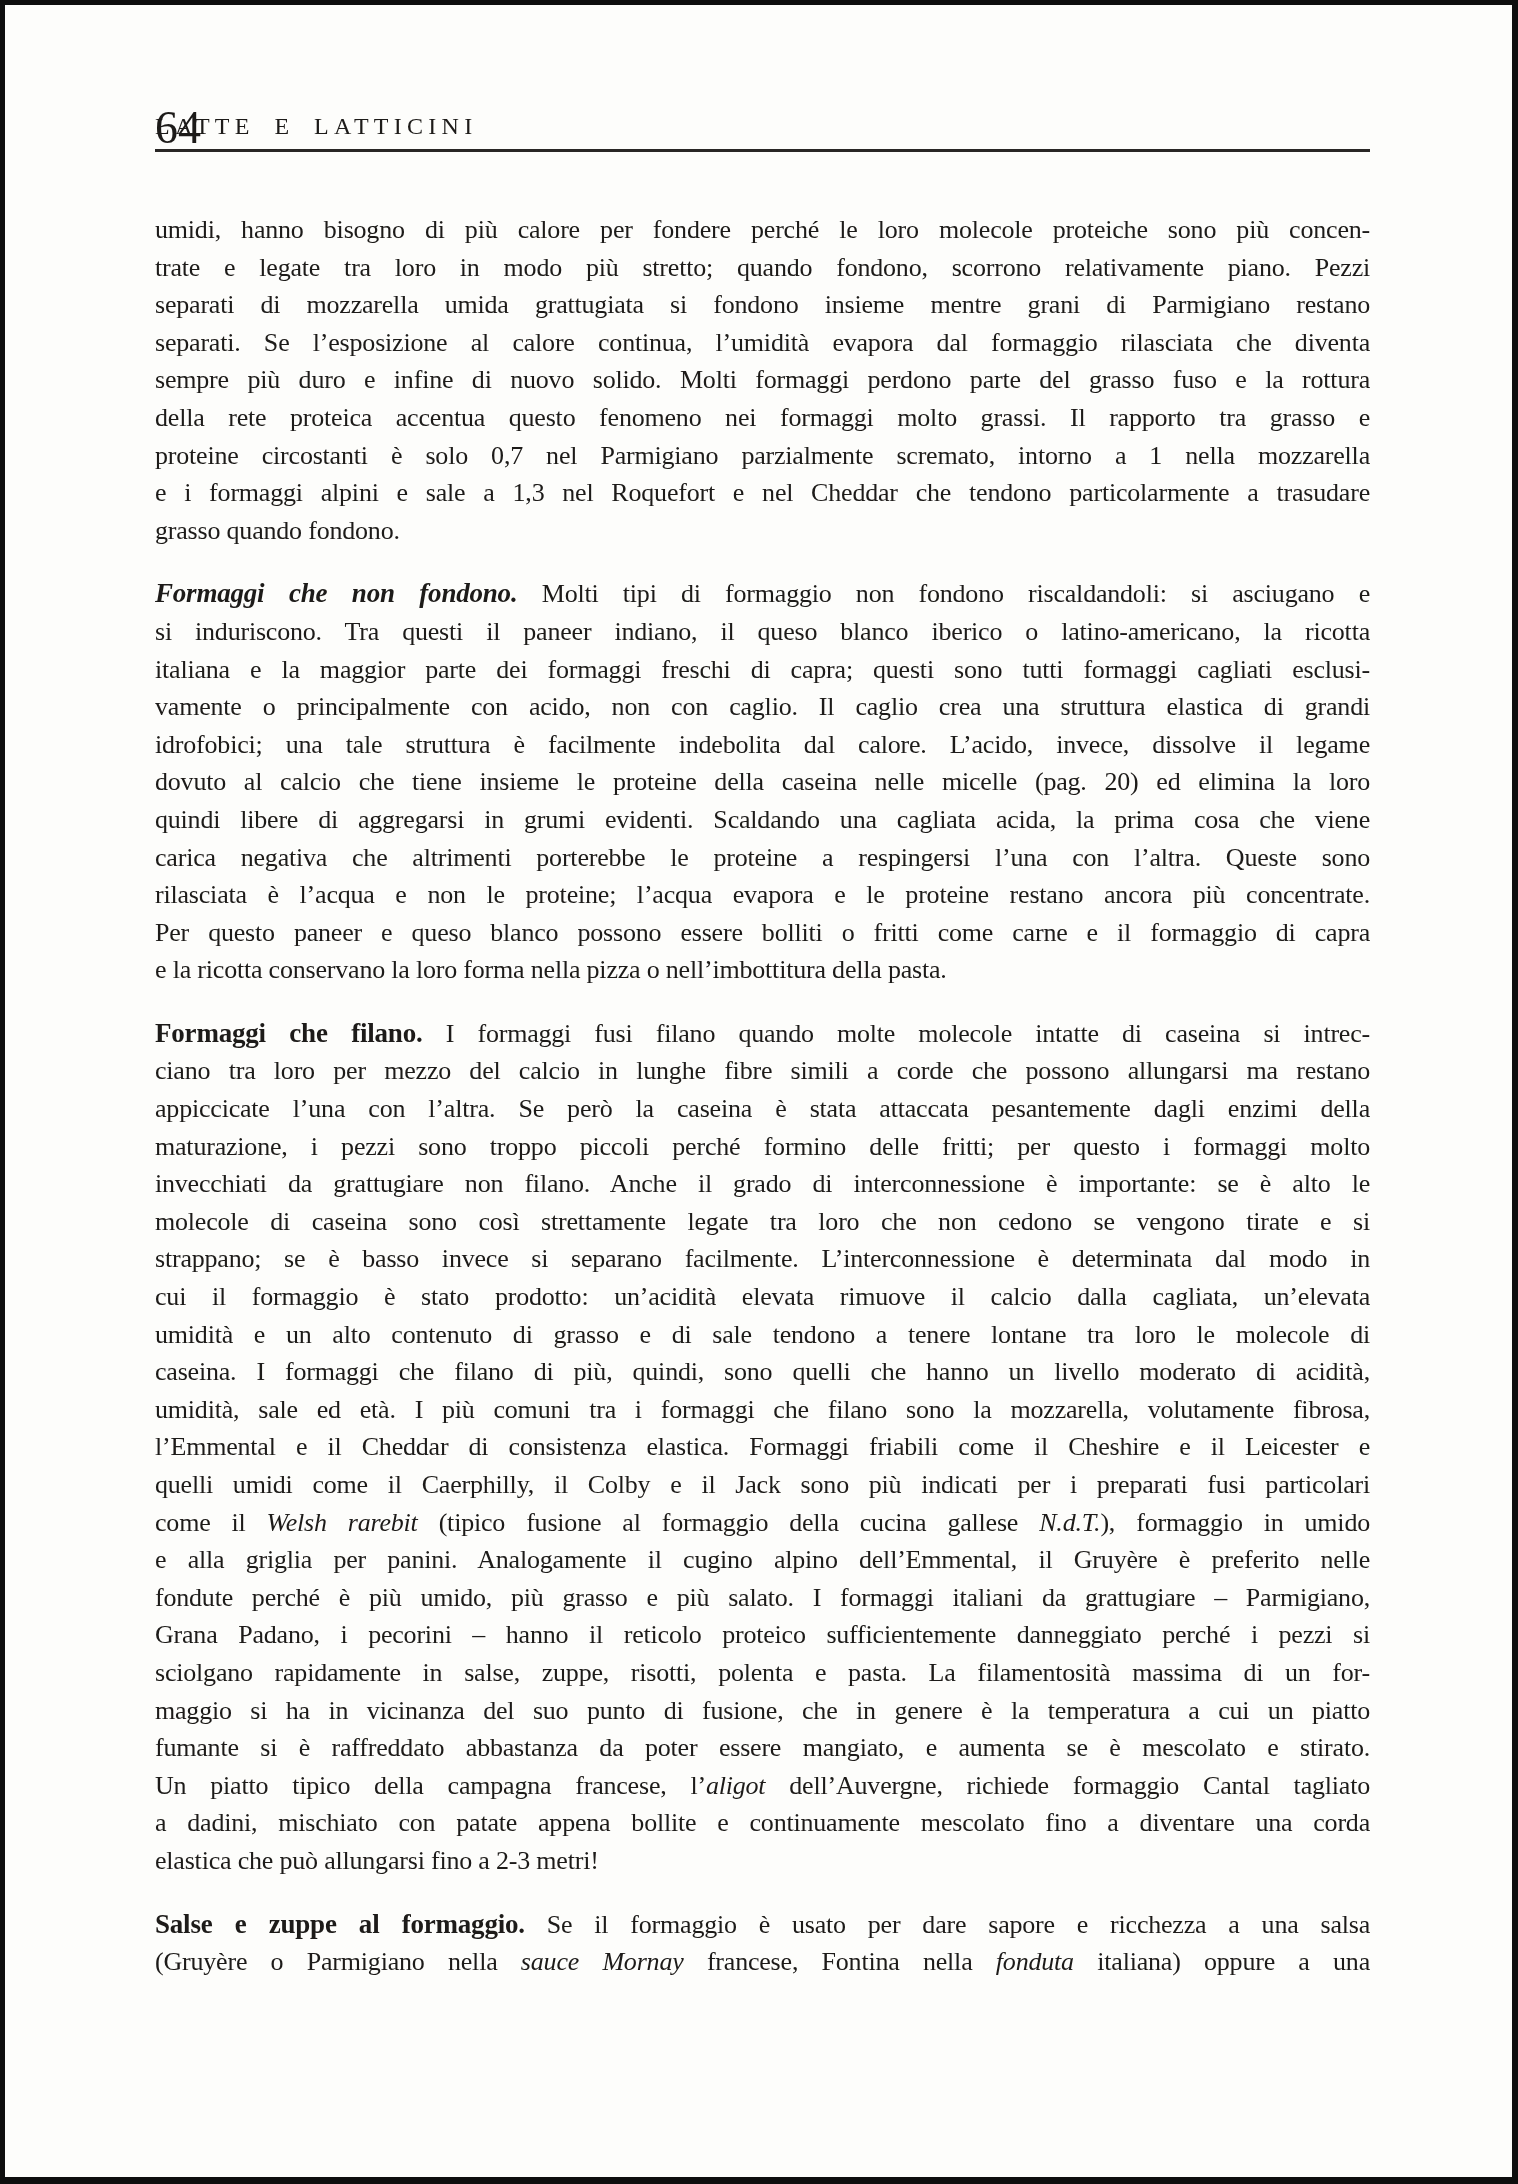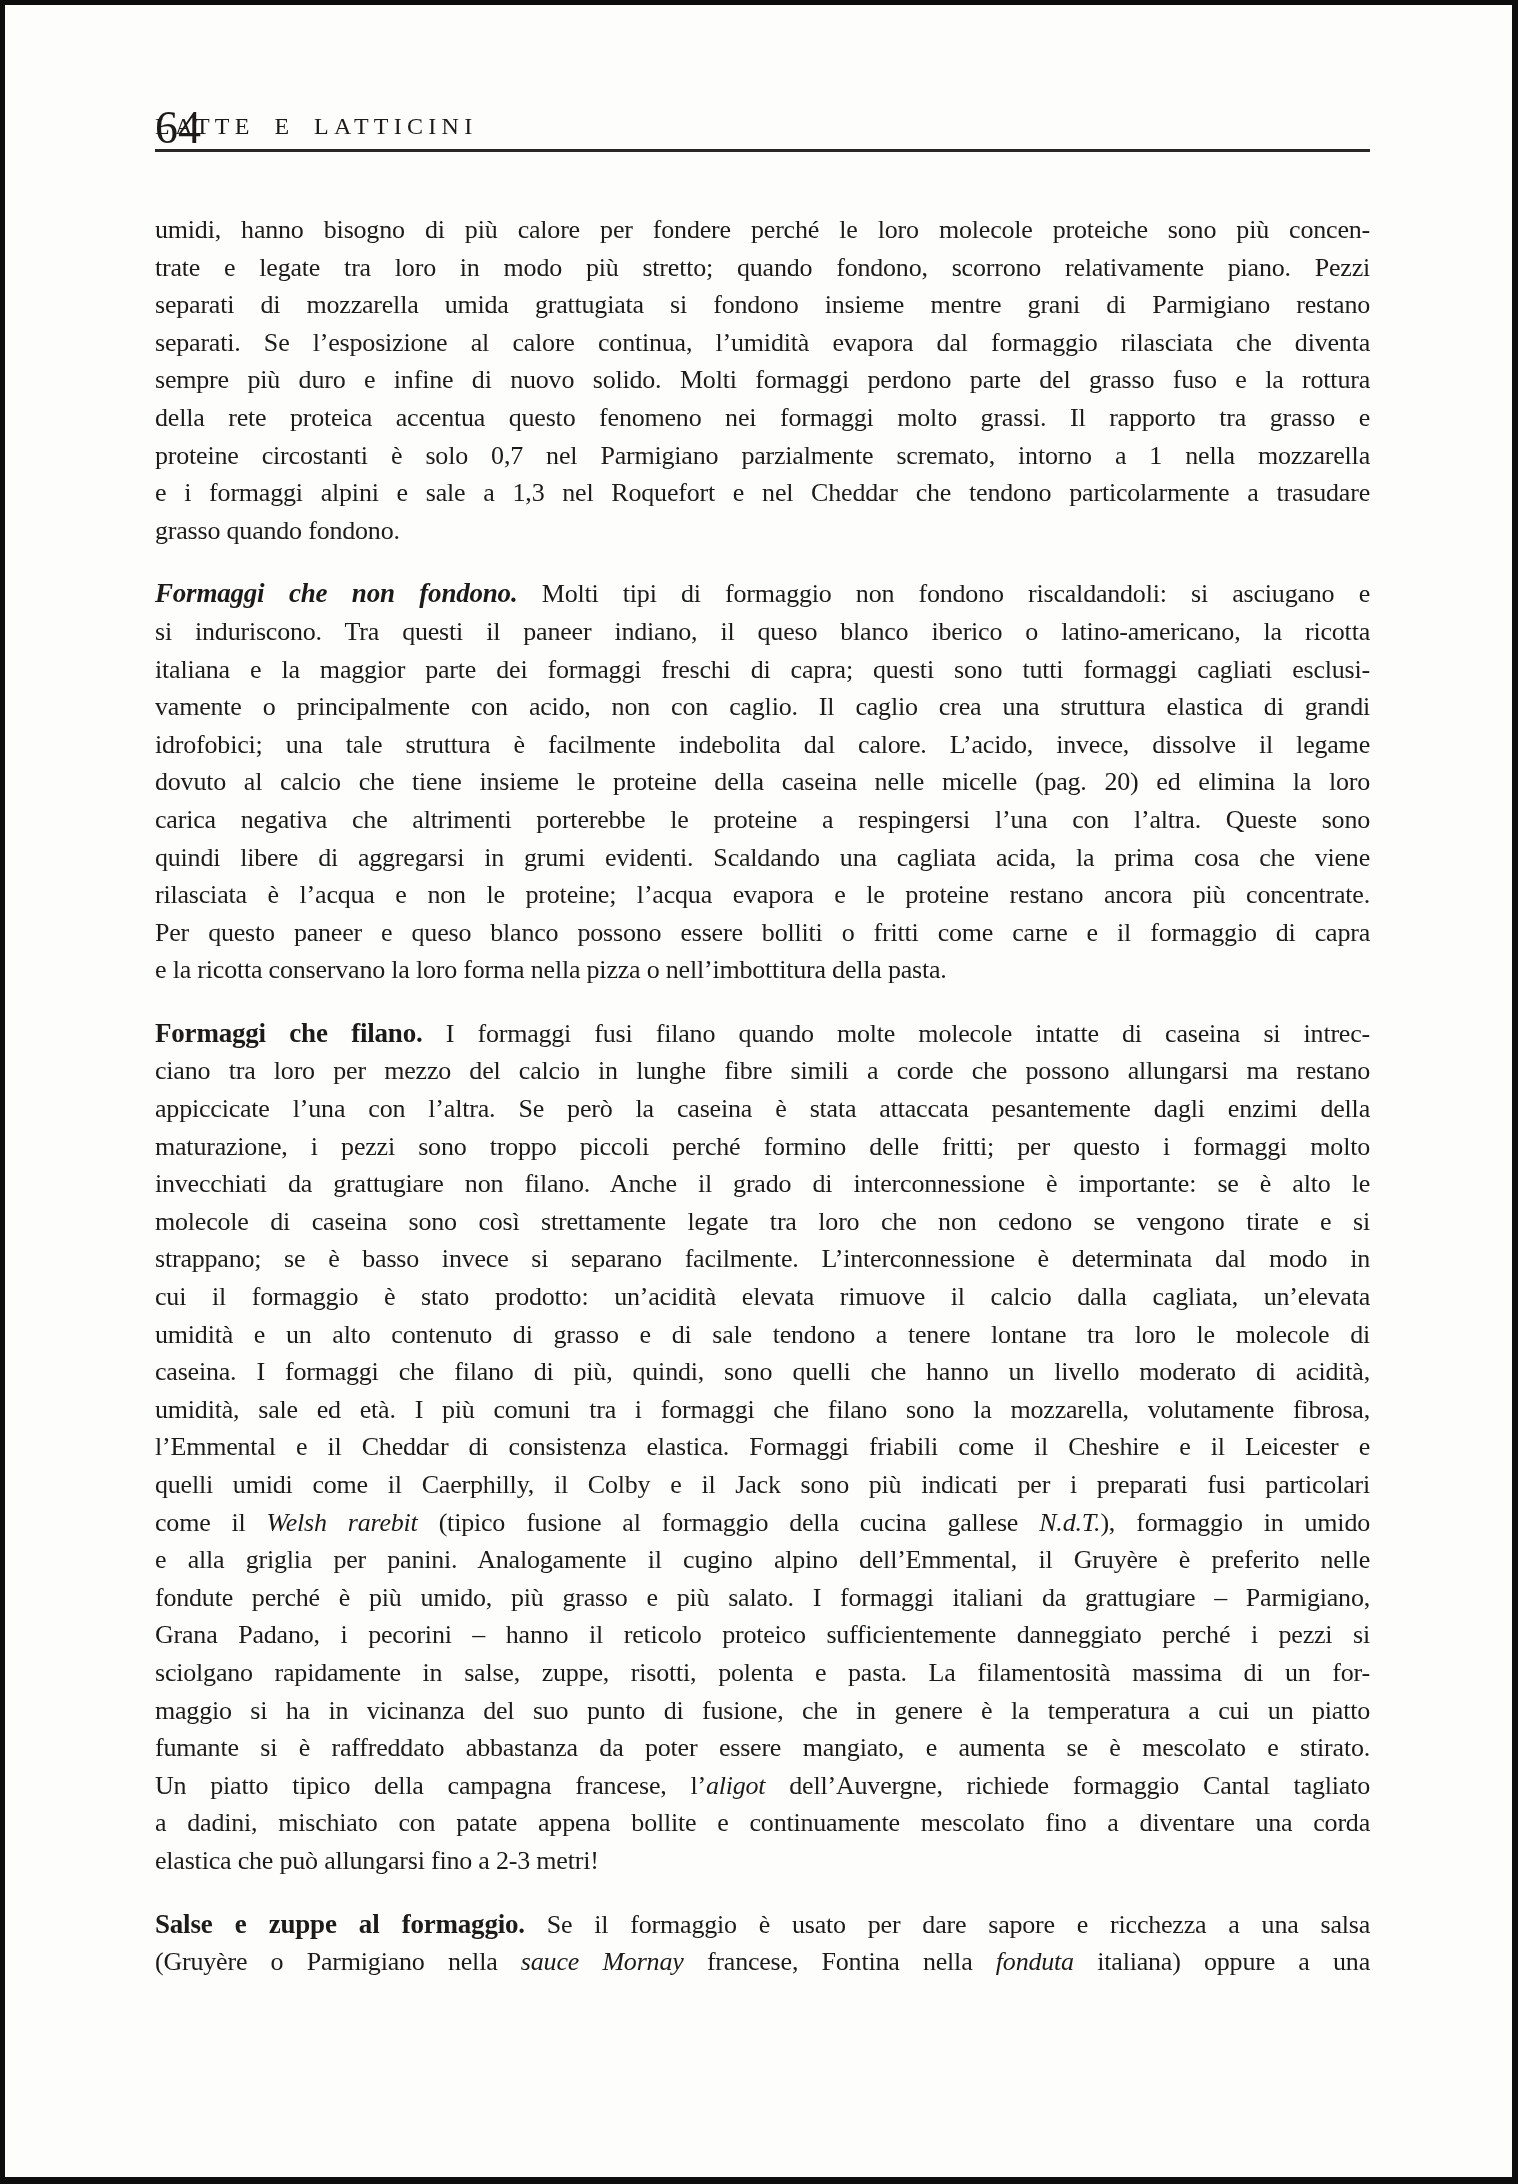--- a/index.html
+++ b/index.html
@@ -68,22 +68,22 @@
         <div class="line"><span class="seg-n">e i formaggi alpini e sale a 1,3 nel Roquefort e nel Cheddar che tendono particolarmente a trasudare</span></div>
         <div class="line last"><span class="seg-n">grasso quando fondono.</span></div>
       </div>
       <div class="para">
         <div class="line"><span class="seg-bi">Formaggi che non fondono.</span><span class="seg-n"> Molti tipi di formaggio non fondono riscaldandoli: si asciugano e</span></div>
         <div class="line"><span class="seg-n">si induriscono. Tra questi il paneer indiano, il queso blanco iberico o latino-americano, la ricotta</span></div>
         <div class="line"><span class="seg-n">italiana e la maggior parte dei formaggi freschi di capra; questi sono tutti formaggi cagliati esclusi-</span></div>
         <div class="line"><span class="seg-n">vamente o principalmente con acido, non con caglio. Il caglio crea una struttura elastica di grandi</span></div>
         <div class="line"><span class="seg-n">idrofobici; una tale struttura è facilmente indebolita dal calore. L’acido, invece, dissolve il legame</span></div>
         <div class="line"><span class="seg-n">dovuto al calcio che tiene insieme le proteine della caseina nelle micelle (pag. 20) ed elimina la loro</span></div>
+        <div class="line"><span class="seg-n">quindi libere di aggregarsi in grumi evidenti. Scaldando una cagliata acida, la prima cosa che viene</span></div>
         <div class="line"><span class="seg-n">carica negativa che altrimenti porterebbe le proteine a respingersi l’una con l’altra. Queste sono</span></div>
-        <div class="line"><span class="seg-n">quindi libere di aggregarsi in grumi evidenti. Scaldando una cagliata acida, la prima cosa che viene</span></div>
         <div class="line"><span class="seg-n">rilasciata è l’acqua e non le proteine; l’acqua evapora e le proteine restano ancora più concentrate.</span></div>
         <div class="line"><span class="seg-n">Per questo paneer e queso blanco possono essere bolliti o fritti come carne e il formaggio di capra</span></div>
         <div class="line last"><span class="seg-n">e la ricotta conservano la loro forma nella pizza o nell’imbottitura della pasta.</span></div>
       </div>
       <div class="para">
         <div class="line"><span class="seg-b">Formaggi che filano.</span><span class="seg-n"> I formaggi fusi filano quando molte molecole intatte di caseina si intrec-</span></div>
         <div class="line"><span class="seg-n">ciano tra loro per mezzo del calcio in lunghe fibre simili a corde che possono allungarsi ma restano</span></div>
         <div class="line"><span class="seg-n">appiccicate l’una con l’altra. Se però la caseina è stata attaccata pesantemente dagli enzimi della</span></div>
         <div class="line"><span class="seg-n">maturazione, i pezzi sono troppo piccoli perché formino delle fritti; per questo i formaggi molto</span></div>
         <div class="line"><span class="seg-n">invecchiati da grattugiare non filano. Anche il grado di interconnessione è importante: se è alto le</span></div>

